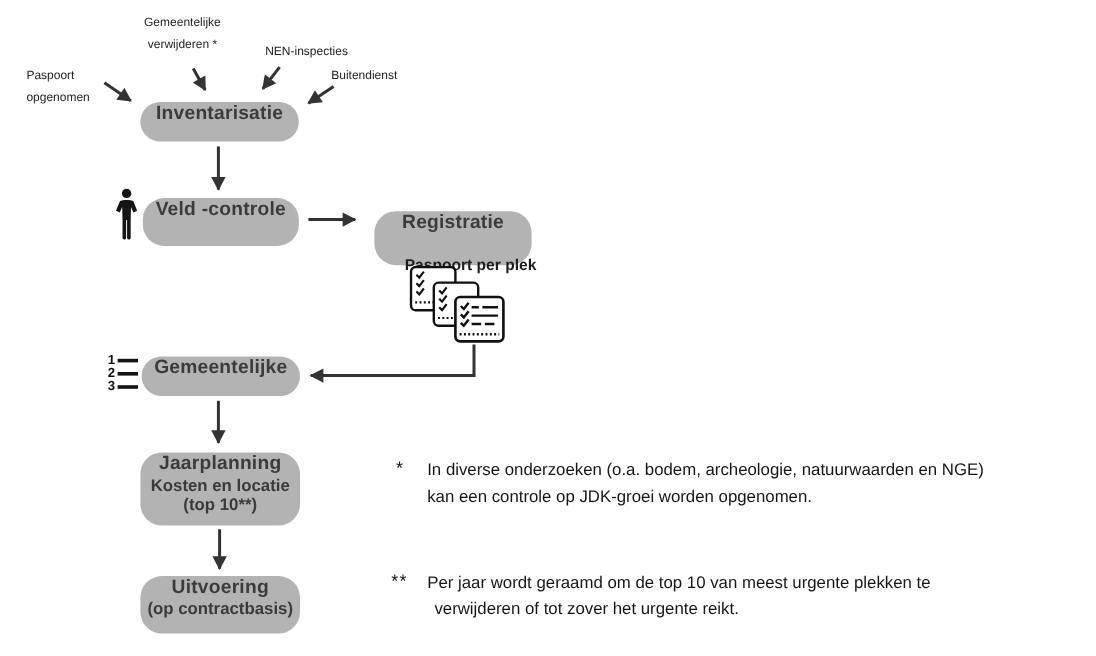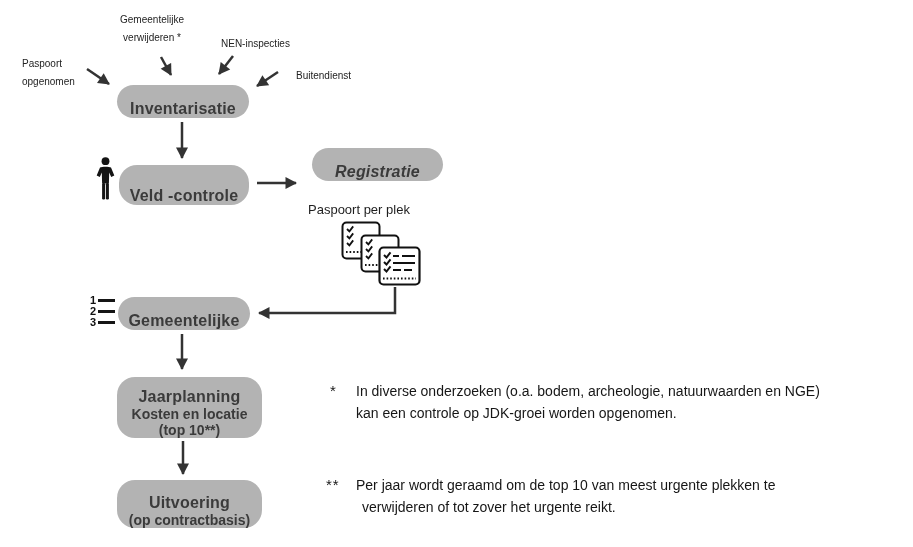--- a/index.html
+++ b/index.html
@@ -9,26 +9,26 @@
   html,body{margin:0;padding:0;background:var(--background);}
   .canvas{
     position:relative;width:913px;height:547px;background:var(--background);
     font-family:"Liberation Sans","DejaVu Sans",sans-serif;overflow:hidden;
   }
   .abs{position:absolute;}
   svg.overlay{position:absolute;left:0;top:0;pointer-events:none;}
   .toplabel{position:absolute;font-size:10px;line-height:18px;color:var(--label-text);font-weight:500;}
   .pill{
     position:absolute;background:var(--pill-bg);border-radius:18px;
-    display:flex;align-items:center;justify-content:flex-end;flex-direction:column;
+    display:flex;align-items:center;justify-content:flex-start;flex-direction:column;
     color:var(--pill-text);font-weight:700;text-align:center;
   }
   .pill .pt{font-size:16px;line-height:19px;letter-spacing:.2px;}
   .pill .ps{font-size:14px;line-height:16px;font-weight:600;}
-  .caption{position:absolute;font-size:13px;font-weight:400;color:#1e1e1e;text-align:left;}
+  .caption{position:absolute;font-size:13px;font-weight:700;color:#1e1e1e;text-align:right;margin-top:11px;}
   .listicon{position:absolute;display:flex;flex-direction:column;gap:2px;}
   .listicon .row{display:flex;align-items:center;height:9px;}
   .listicon .num{font-size:11px;font-weight:700;color:#111;width:7px;text-align:right;line-height:9px;}
   .listicon .bar{width:17px;height:2.6px;background:#151515;margin-left:2px;}
   .footnote{position:absolute;display:flex;font-size:14px;line-height:22px;color:#161616;}
   .fmark{flex:none;font-size:15px;}
   .fn1 .fmark{width:26px;}
   .fn2 .fmark{width:30px;letter-spacing:1px;}
   .ftext{white-space:nowrap;}
   .indent2{text-indent:6px;}
@@ -59,46 +59,46 @@
 
   <div class="toplabel" style="left:96px;top:11px;width:112px;text-align:center;">
     <div>Gemeentelijke</div>
     <div>verwijderen *</div>
   </div>
   <div class="toplabel" style="left:221px;top:35px;">NEN-inspecties</div>
   <div class="toplabel" style="left:22px;top:55px;">
     <div>Paspoort</div>
     <div>opgenomen</div>
   </div>
-  <div class="toplabel" style="left:276px;top:67px;margin-left:20px;">Buitendienst</div>
+  <div class="toplabel" style="left:276px;top:55px;">Buitendienst</div>
 
   <div class="pill" style="left:117px;top:85px;width:132px;height:33px;">
     <span class="pt">Inventarisatie</span>
   </div>
 
   <div class="pill" style="left:119px;top:165px;width:130px;height:40px;">
     <span class="pt">Veld -controle</span>
   </div>
 
-  <div class="pill" style="left:312px;top:148px;width:131px;height:33px;font-style:italic;">
+  <div class="pill" style="left:312px;top:176px;width:131px;height:45px;">
     <span class="pt">Registratie</span>
   </div>
   <div class="caption" style="left:308px;top:202px;width:139px;">Paspoort per plek</div>
 
   <div class="pill" style="left:118px;top:297px;width:132px;height:33px;">
     <span class="pt">Gemeentelijke</span>
   </div>
 
-  <div class="pill" style="left:117px;top:377px;width:145px;height:61px;">
+  <div class="pill" style="left:117px;top:377px;width:133px;height:61px;">
     <div class="pt">Jaarplanning</div>
     <div class="ps">Kosten en locatie</div>
     <div class="ps">(top 10**)</div>
   </div>
 
-  <div class="pill" style="left:117px;top:480px;width:145px;height:48px;">
+  <div class="pill" style="left:117px;top:480px;width:133px;height:48px;">
     <div class="pt">Uitvoering</div>
     <div class="ps">(op contractbasis)</div>
   </div>
 
   <svg class="abs" style="left:95px;top:157px;" width="21" height="44" viewBox="0 0 21 44">
     <g fill="#141414">
       <circle cx="10.5" cy="4.2" r="3.9"></circle>
       <path d="M5,10.6 C7,9.3 14,9.3 16,10.6 L19.3,18.6 L16.2,20 L14.2,15.6 L13.9,26.5 L7.1,26.5 L6.8,15.6 L4.8,20 L1.7,18.6 Z"></path>
       <rect x="7.1" y="26" width="3" height="16.5" rx="1.2"></rect>
       <rect x="10.9" y="26" width="3" height="16.5" rx="1.2"></rect>

